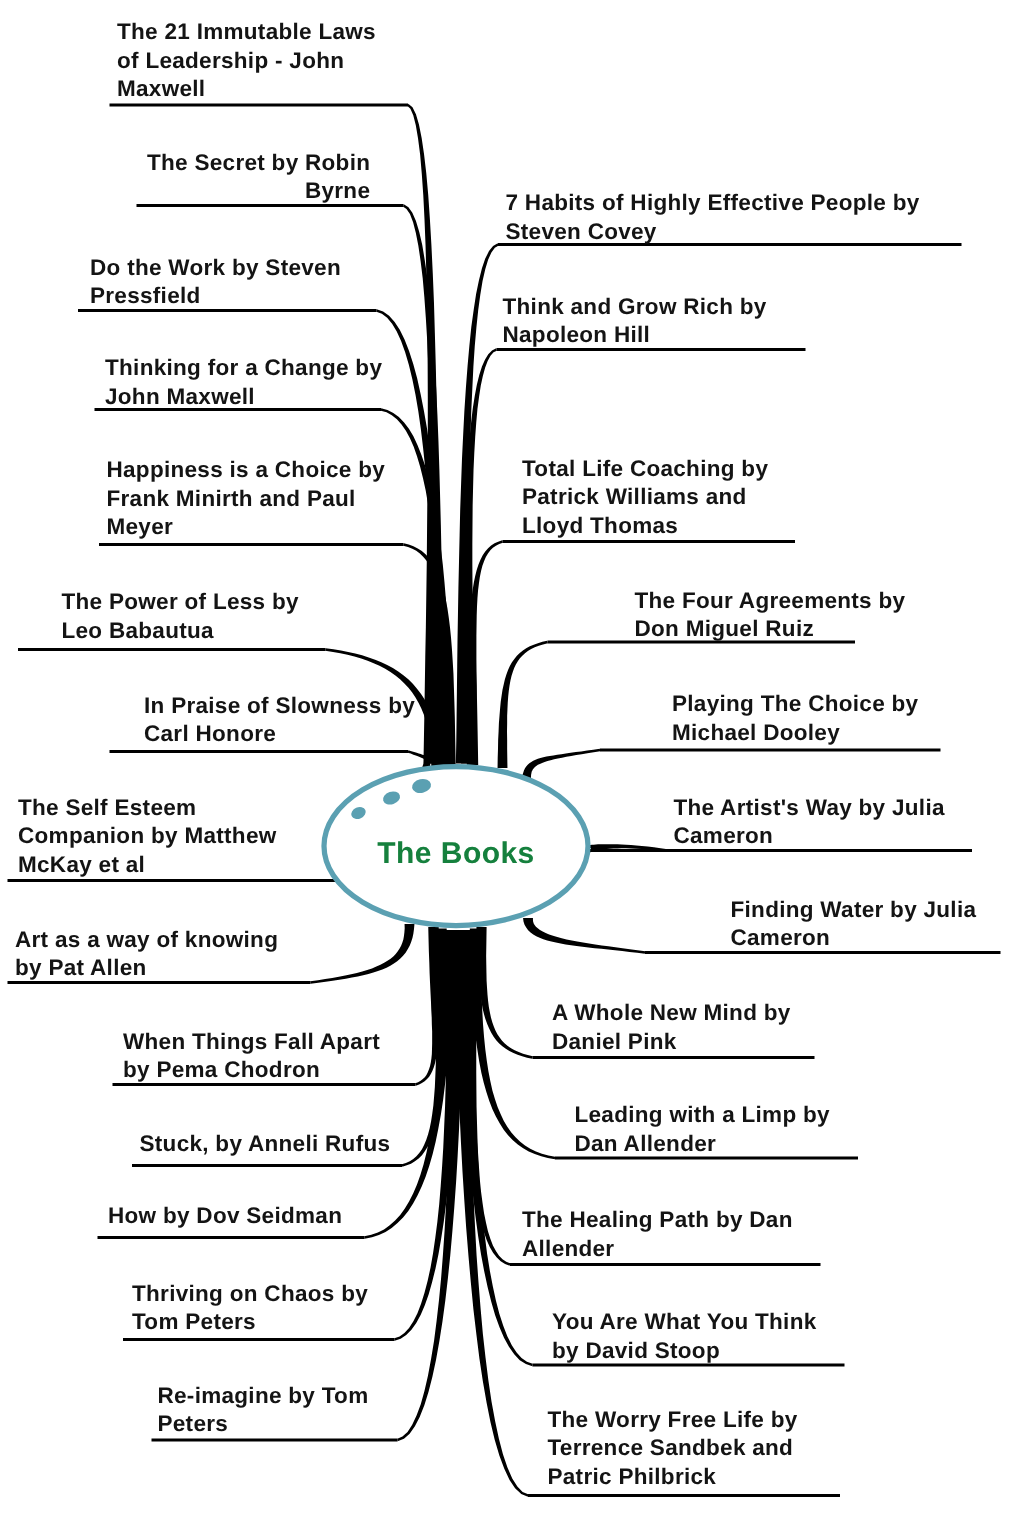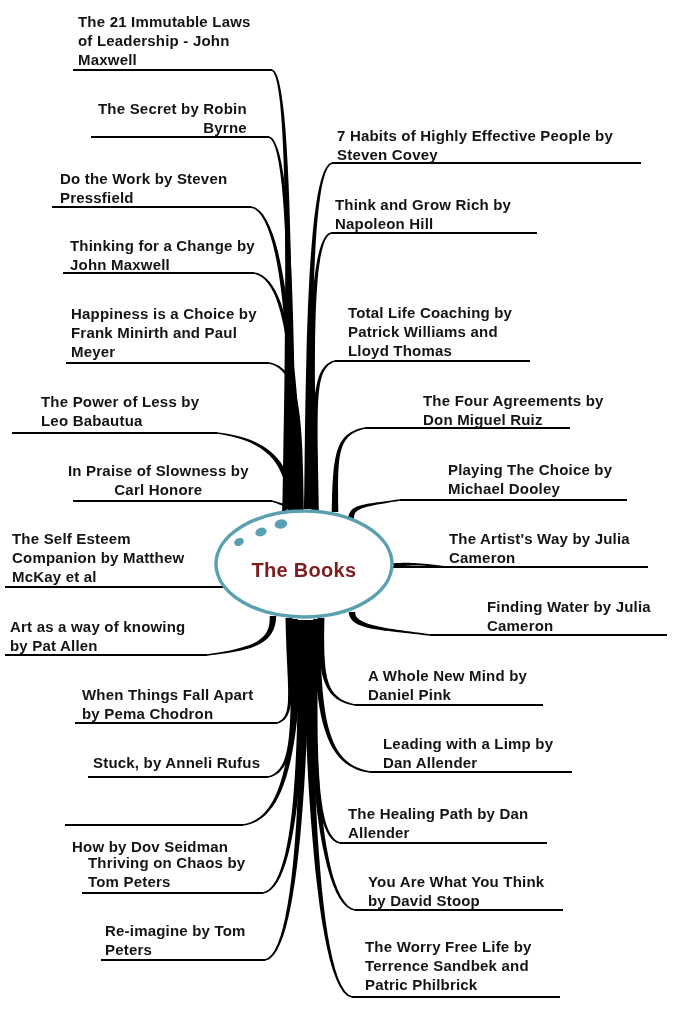--- a/index.html
+++ b/index.html
@@ -4,21 +4,21 @@
 <style>
   html,body{margin:0;padding:0;background:#ffffff;}
   #canvas{position:relative;width:676px;height:1009px;overflow:hidden;background:#fff;
           font-family:"Liberation Sans",sans-serif;}
   #map-svg{position:absolute;left:0;top:0;}
   .underline{stroke:#000;stroke-width:2;fill:none;}
   .branch{fill:#000;stroke:none;}
   .node-label{position:absolute;font-weight:bold;font-size:15px;line-height:19px;
               color:#141414;white-space:pre-line;letter-spacing:.2px;cursor:default;}
   #center-label{position:absolute;left:304px;top:570px;transform:translate(-50%,-50%);
-                font-weight:bold;font-size:20px;color:#7f1d1d;letter-spacing:.3px;}
+                font-weight:bold;font-size:20px;color:#15803d;letter-spacing:.3px;}
 </style>
 </head>
 <body>
 
 <div id="canvas">
   <svg id="map-svg" width="676" height="1009" viewBox="0 0 676 1009">
     <g id="branches">
         <path d="M 73 70 L 272 70" class="underline"></path>
         <path d="M 271.8 70.8 L 273.6 72.5 L 275.5 76.8 L 277.2 83.5 L 278.7 92.3 L 280.1 103.2 L 281.2 116.0 L 282.2 130.4 L 283.0 146.3 L 283.7 163.6 L 284.2 182.1 L 284.6 201.6 L 284.9 221.9 L 285.1 243.0 L 285.2 264.7 L 285.2 286.7 L 285.1 309.0 L 284.9 331.3 L 284.7 353.6 L 284.5 375.5 L 284.2 397.1 L 283.9 418.1 L 283.5 438.4 L 283.2 457.8 L 282.9 476.1 L 282.6 493.2 L 282.3 509.0 L 293.7 509.0 L 293.4 493.3 L 293.3 476.2 L 293.1 457.8 L 292.9 438.4 L 292.8 418.2 L 292.6 397.2 L 292.4 375.6 L 292.2 353.6 L 292.0 331.3 L 291.7 309.0 L 291.4 286.7 L 291.0 264.6 L 290.5 243.0 L 289.9 221.8 L 289.3 201.4 L 288.5 181.9 L 287.6 163.4 L 286.6 146.1 L 285.5 130.1 L 284.2 115.7 L 282.7 102.9 L 281.1 92.0 L 279.3 83.0 L 277.3 76.1 L 275.0 71.5 L 272.2 69.2 Z" class="branch"></path>
         <path d="M 91 137 L 269 137" class="underline"></path>
@@ -86,31 +86,31 @@
 Byrne</div>
       <div class="node-label" style="left: 60px; top: 169px;">Do the Work by Steven
 Pressfield</div>
       <div class="node-label" style="left: 70px; top: 236px;">Thinking for a Change by
 John Maxwell</div>
       <div class="node-label" style="left: 71px; top: 304px;">Happiness is a Choice by
 Frank Minirth and Paul
 Meyer</div>
       <div class="node-label" style="left: 41px; top: 392px;">The Power of Less by
 Leo Babautua</div>
-      <div class="node-label" style="left: 68px; top: 461px; text-align: center;">In Praise of Slowness by
+      <div class="node-label" style="left: 96px; top: 461px;">In Praise of Slowness by
 Carl Honore</div>
       <div class="node-label" style="left: 12px; top: 529px;">The Self Esteem
 Companion by Matthew
 McKay et al</div>
       <div class="node-label" style="left: 10px; top: 617px;">Art as a way of knowing
 by Pat Allen</div>
       <div class="node-label" style="left: 82px; top: 685px;">When Things Fall Apart
 by Pema Chodron</div>
       <div class="node-label" style="left: 93px; top: 753px;">Stuck, by Anneli Rufus</div>
-      <div class="node-label" style="left: 72px; top: 801px; margin-top: 36px;">How by Dov Seidman</div>
+      <div class="node-label" style="left: 72px; top: 801px;">How by Dov Seidman</div>
       <div class="node-label" style="left: 88px; top: 853px;">Thriving on Chaos by
 Tom Peters</div>
       <div class="node-label" style="left: 105px; top: 921px;">Re-imagine by Tom
 Peters</div>
       <div class="node-label" style="left: 337px; top: 126px;">7 Habits of Highly Effective People by
 Steven Covey</div>
       <div class="node-label" style="left: 335px; top: 195px;">Think and Grow Rich by
 Napoleon Hill</div>
       <div class="node-label" style="left: 348px; top: 303px;">Total Life Coaching by
 Patrick Williams and

